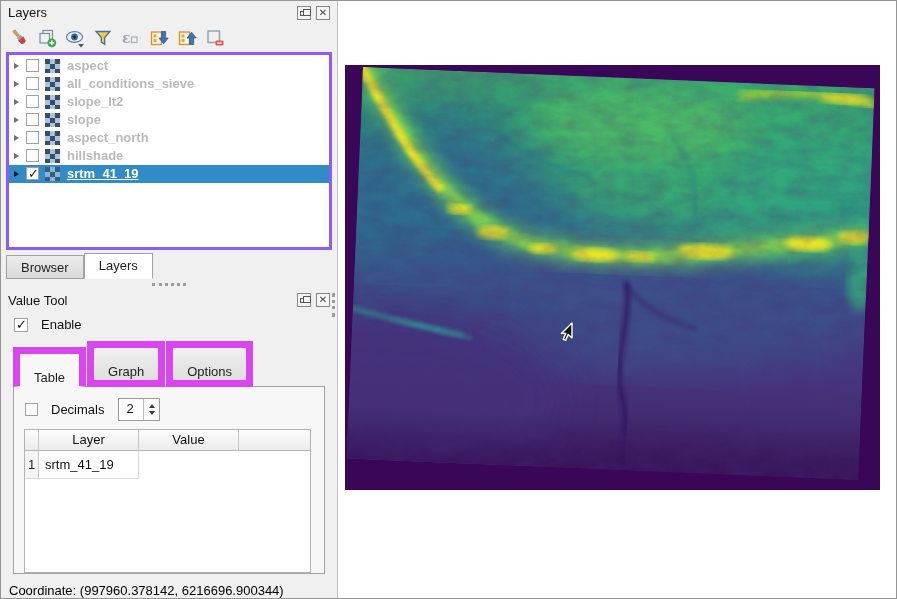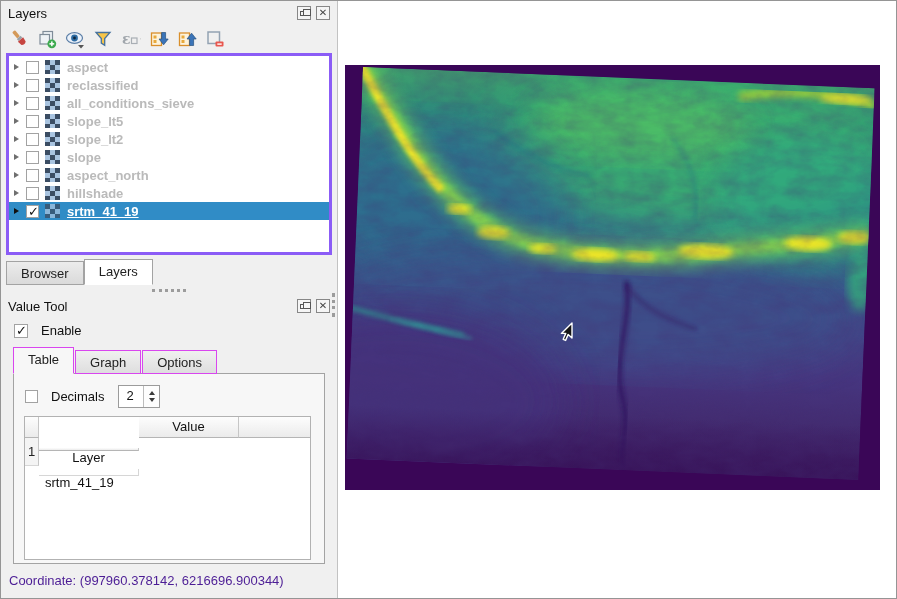--- a/index.html
+++ b/index.html
@@ -50,21 +50,21 @@
                  border-bottom:1px solid #ffffff; }
   .hsplit-dots { width:34px; border-top:3px dotted #9c9c9c; margin:3px auto 2px auto; height:3px; }
   .vsplit-dots { position:absolute; right:2px; top:292px; height:24px; border-left:3px dotted #9c9c9c; }
 
   
   .enable-row { display:flex; align-items:center; padding:5px 0 7px 13px; }
   .enable-row .cb { width:14px; height:14px; }
   .enable-label { margin-left:7px; color:#111; }
 
   .vtabs { display:flex; align-items:flex-end; margin:2px 0 0 12px; position:relative; z-index:2; }
-  .vtab { padding:4px 14px; border:1px solid #d946ef; background:linear-gradient(#f0f0f0,#dedede);
+  .vtab { padding:16px 14px; border:7px solid #d946ef; background:linear-gradient(#f0f0f0,#dedede);
           color:#222; height:24px; margin-bottom:-1px; }
   .vtab.active { background:#f7f7f7; height:27px; border-bottom:1px solid #f7f7f7; }
   .vtab + .vtab { margin-left:1px; }
 
   .vframe { margin:0 12px; border:1px solid #a3a3a3; background:#f7f7f7;
             height:191px; position:relative; z-index:1; }
   .decimals-row { display:flex; align-items:center; padding:11px 0 0 11px; }
   .decimals-label { margin-left:7px; color:#111; }
   .spin { display:flex; margin-left:14px; border:1px solid #9b9b9b; background:#fff;
           width:42px; height:23px; }
@@ -75,30 +75,30 @@
             border-bottom:4.5px solid #3a3a3a; }
   .tri-down { width:0; height:0; border-left:3.5px solid transparent; border-right:3.5px solid transparent;
               border-top:4.5px solid #3a3a3a; }
 
   .vtable { margin:8px 0 0 10px; width:287px; height:144px; background:#ffffff;
             border:1px solid #b2b2b2; font-size:13px; }
   .vt-head { display:flex; height:21px; }
   .vt-hcell { background:linear-gradient(#fdfdfd,#ebebeb); border-right:1px solid #c6c6c6;
               border-bottom:1px solid #b5b5b5; text-align:center; padding-top:2px; color:#111; }
   .vt-corner { width:14px; }
-  .vt-col1 { width:100px;margin-top:31px; }
+  .vt-col1 { width:100px; }
   .vt-col2 { width:100px; }
   .vt-fill { flex:1; border-right:none; }
   .vt-row { display:flex; height:28px; }
   .vt-num { width:14px; background:#f4f4f4; border-right:1px solid #c6c6c6;
             border-bottom:1px solid #d6d6d6; text-align:center; padding-top:6px; color:#222; }
   .vt-cell { border-right:1px solid #d6d6d6; border-bottom:1px solid #d6d6d6;
              padding:6px 0 0 6px; color:#111; }
 
-  .coord-line { margin:9px 16px 0 8px; color:#4c1d95; }
+  .coord-line { margin:9px 16px 0 8px; color:#000000; }
 
   
   .map-canvas { flex:1; position:relative; background:#ffffff; overflow:hidden; }
   .raster-svg { position:absolute; left:7px; top:64px; }
   .cursor-svg { position:absolute; left:220px; top:321px; }
 </style>
 </head>
 <body>
 
 <div class="app">
@@ -207,57 +207,21 @@
               <rect x="5" y="0" width="5" height="5" fill="#a9c4e0"></rect>
               <rect x="10" y="0" width="5" height="5" fill="#3b4d63"></rect>
               <rect x="0" y="5" width="5" height="5" fill="#a9c4e0"></rect>
               <rect x="5" y="5" width="5" height="5" fill="#3b4d63"></rect>
               <rect x="10" y="5" width="5" height="5" fill="#a9c4e0"></rect>
               <rect x="0" y="10" width="5" height="4" fill="#3b4d63"></rect>
               <rect x="5" y="10" width="5" height="4" fill="#a9c4e0"></rect>
               <rect x="10" y="10" width="5" height="4" fill="#3b4d63"></rect>
             </svg>
           </span>
-        <span class="layer-name">reclassified</span>
-      </div>
-      <div class="layer-row">
-        <span class="expander"></span>
-        <span class="cb"></span>
-        <span class="rastericon">
-            <svg width="16" height="14">
-              <rect x="0" y="0" width="5" height="5" fill="#3b4d63"></rect>
-              <rect x="5" y="0" width="5" height="5" fill="#a9c4e0"></rect>
-              <rect x="10" y="0" width="5" height="5" fill="#3b4d63"></rect>
-              <rect x="0" y="5" width="5" height="5" fill="#a9c4e0"></rect>
-              <rect x="5" y="5" width="5" height="5" fill="#3b4d63"></rect>
-              <rect x="10" y="5" width="5" height="5" fill="#a9c4e0"></rect>
-              <rect x="0" y="10" width="5" height="4" fill="#3b4d63"></rect>
-              <rect x="5" y="10" width="5" height="4" fill="#a9c4e0"></rect>
-              <rect x="10" y="10" width="5" height="4" fill="#3b4d63"></rect>
-            </svg>
-          </span>
         <span class="layer-name">all_conditions_sieve</span>
-      </div>
-      <div class="layer-row">
-        <span class="expander"></span>
-        <span class="cb"></span>
-        <span class="rastericon">
-            <svg width="16" height="14">
-              <rect x="0" y="0" width="5" height="5" fill="#3b4d63"></rect>
-              <rect x="5" y="0" width="5" height="5" fill="#a9c4e0"></rect>
-              <rect x="10" y="0" width="5" height="5" fill="#3b4d63"></rect>
-              <rect x="0" y="5" width="5" height="5" fill="#a9c4e0"></rect>
-              <rect x="5" y="5" width="5" height="5" fill="#3b4d63"></rect>
-              <rect x="10" y="5" width="5" height="5" fill="#a9c4e0"></rect>
-              <rect x="0" y="10" width="5" height="4" fill="#3b4d63"></rect>
-              <rect x="5" y="10" width="5" height="4" fill="#a9c4e0"></rect>
-              <rect x="10" y="10" width="5" height="4" fill="#3b4d63"></rect>
-            </svg>
-          </span>
-        <span class="layer-name">slope_lt5</span>
       </div>
       <div class="layer-row">
         <span class="expander"></span>
         <span class="cb"></span>
         <span class="rastericon">
             <svg width="16" height="14">
               <rect x="0" y="0" width="5" height="5" fill="#3b4d63"></rect>
               <rect x="5" y="0" width="5" height="5" fill="#a9c4e0"></rect>
               <rect x="10" y="0" width="5" height="5" fill="#3b4d63"></rect>
               <rect x="0" y="5" width="5" height="5" fill="#a9c4e0"></rect>

